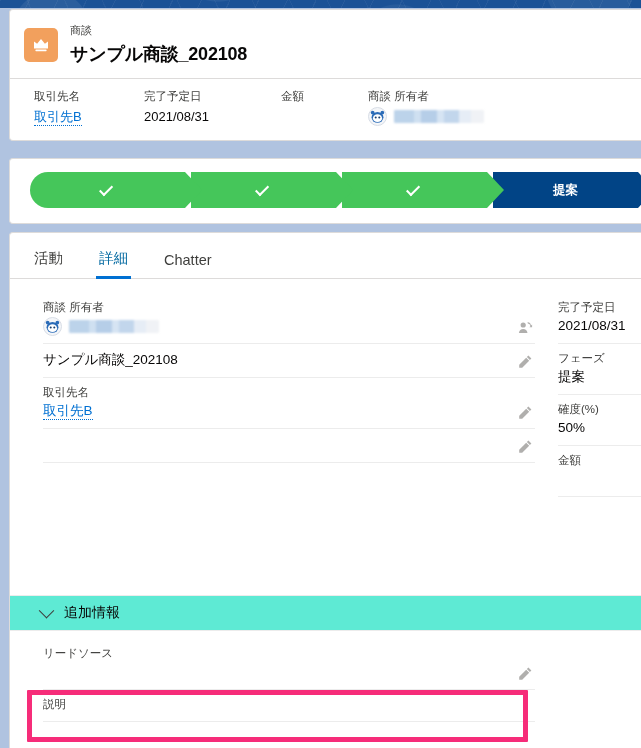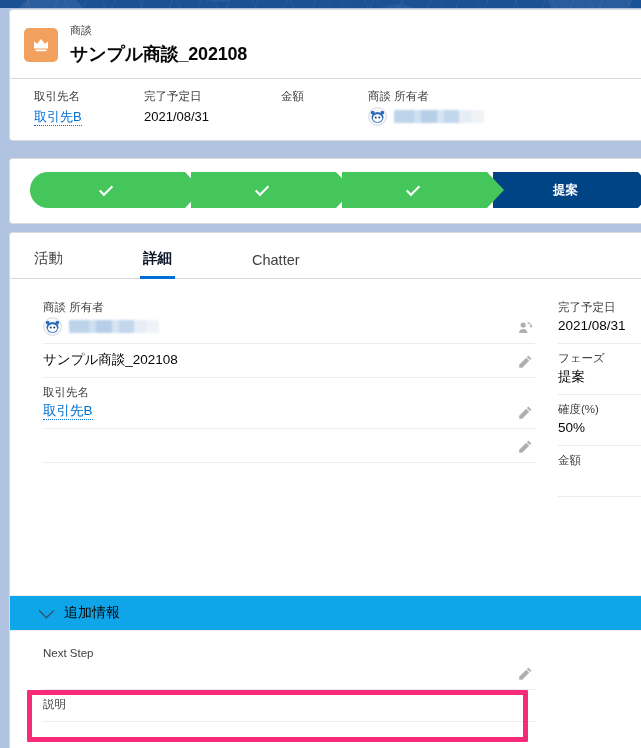--- a/index.html
+++ b/index.html
@@ -205,31 +205,30 @@
     z-index: 3;
     overflow: hidden;
   }
 
   #tab-bar {
     display: flex;
     align-items: flex-end;
     height: 46px;
     padding-left: 24px;
     border-bottom: 1px solid #dddbda;
-    gap: 44px;
   }
   .tab {
     font-size: 14.5px;
     color: #3e3e3c;
     padding: 0 0 10px 0;
     margin-right: 36px;
     position: relative;
     white-space: nowrap;
   }
-  .tab.active { color: #0f172a; font-weight: bold; }
+  .tab.active { color: #0369a1; font-weight: normal; }
   .tab.active::after {
     content: "";
     position: absolute;
     left: -3px; right: -3px; bottom: -1px;
     height: 3px;
     background: #0070d2;
   }
 
   
   #fields-area { position: relative; }
@@ -264,21 +263,21 @@
     width: 16px; height: 16px;
     opacity: .55;
   }
 
   
   #section-additional {
     position: absolute;
     left: 0; top: 316px;
     width: 632px;
     height: 36px;
-    background: #0ea5e9;
+    background: #5eead4;
     display: flex;
     align-items: center;
     padding-left: 31px;
     border-top: 1px solid #ececec;
     border-bottom: 1px solid #ececec;
   }
   #section-additional .sec-title {
     font-size: 14px;
     color: #080707;
     margin-left: 12px;
@@ -485,32 +484,32 @@
 
     </div>
 
     <div id="section-additional">
       <span class="chevron-down"></span>
       <span class="sec-title">追加情報</span>
     </div>
 
     <div class="col-left" style="top:360px;">
 
-
-      <div class="field-row">
-        <div class="field-label">Next Step</div>
+      <div class="field-row">
+        <div class="field-label">リードソース</div>
         <div class="field-value empty"></div>
         <span class="edit-btn">
           <svg width="16" height="16" viewBox="0 0 16 16" aria-hidden="true">
             <path d="M11.4 1.6l3 3-1.5 1.5-3-3 1.5-1.5z" fill="#706e6b"></path>
             <path d="M9.2 3.8l3 3-7 7H2.2v-3l7-7z" fill="#706e6b"></path>
           </svg>
         </span>
       </div>
 
+
       <div class="field-row">
         <div class="field-label">説明</div>
 
       </div>
 
     </div>
 
   </div>
 </div>
 

